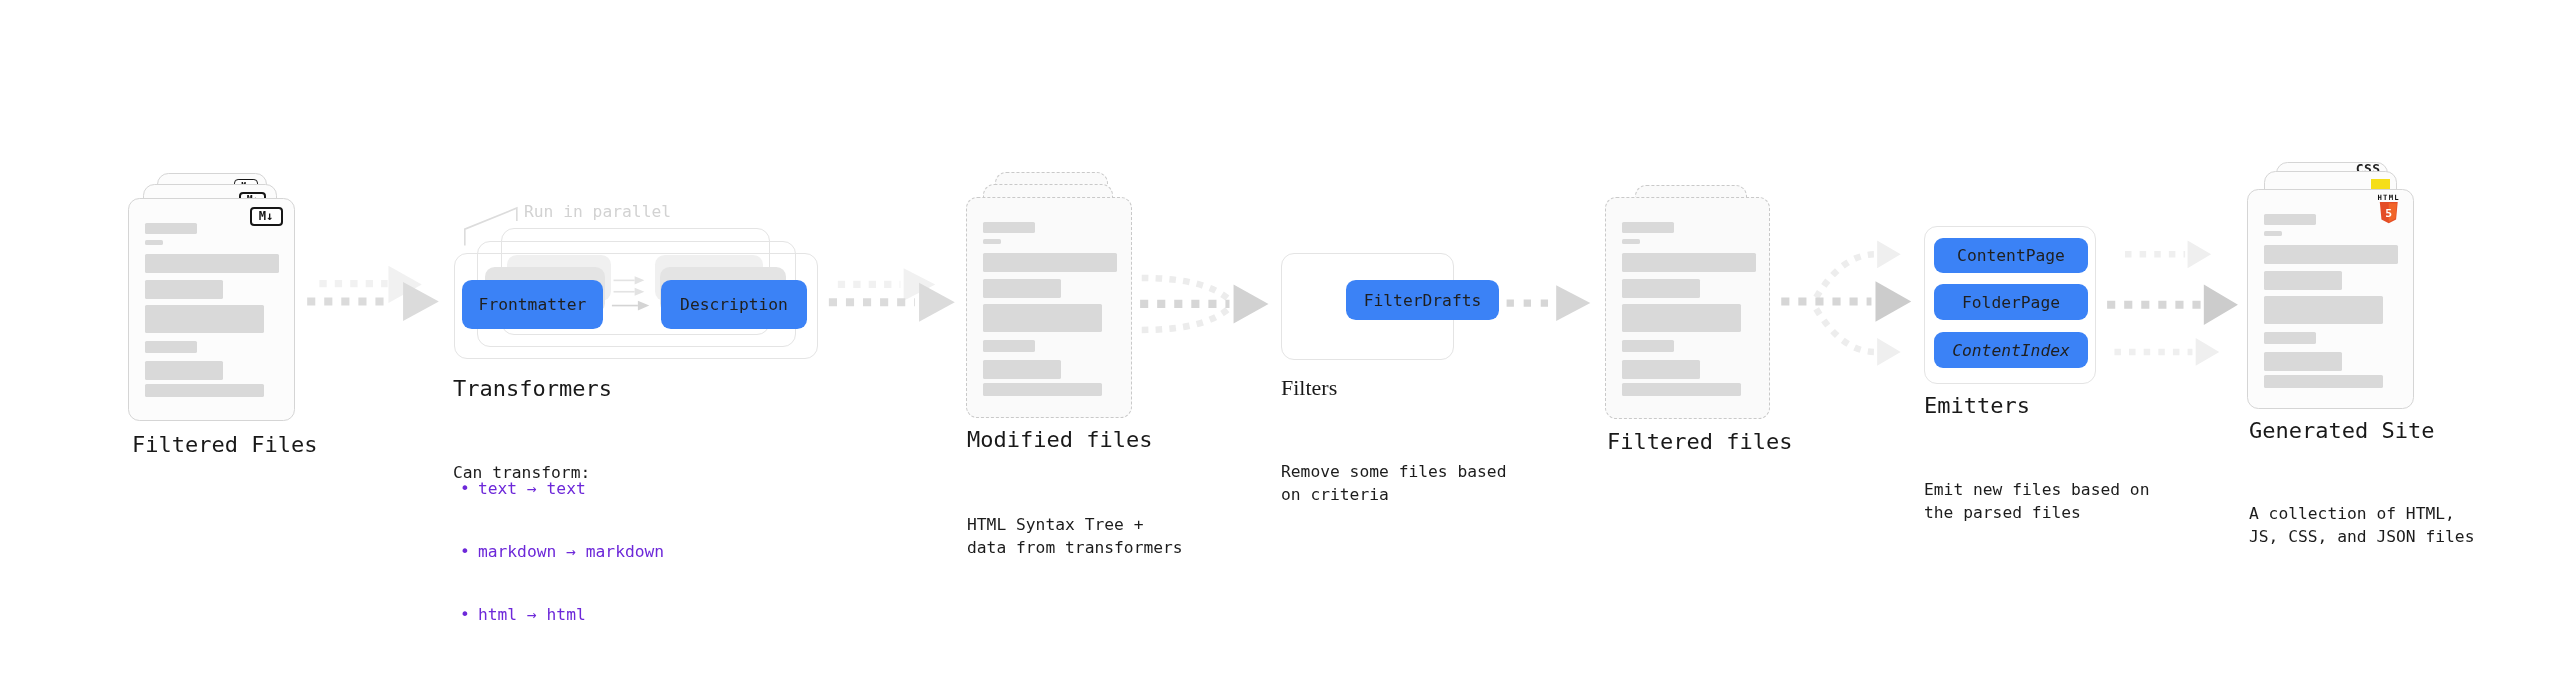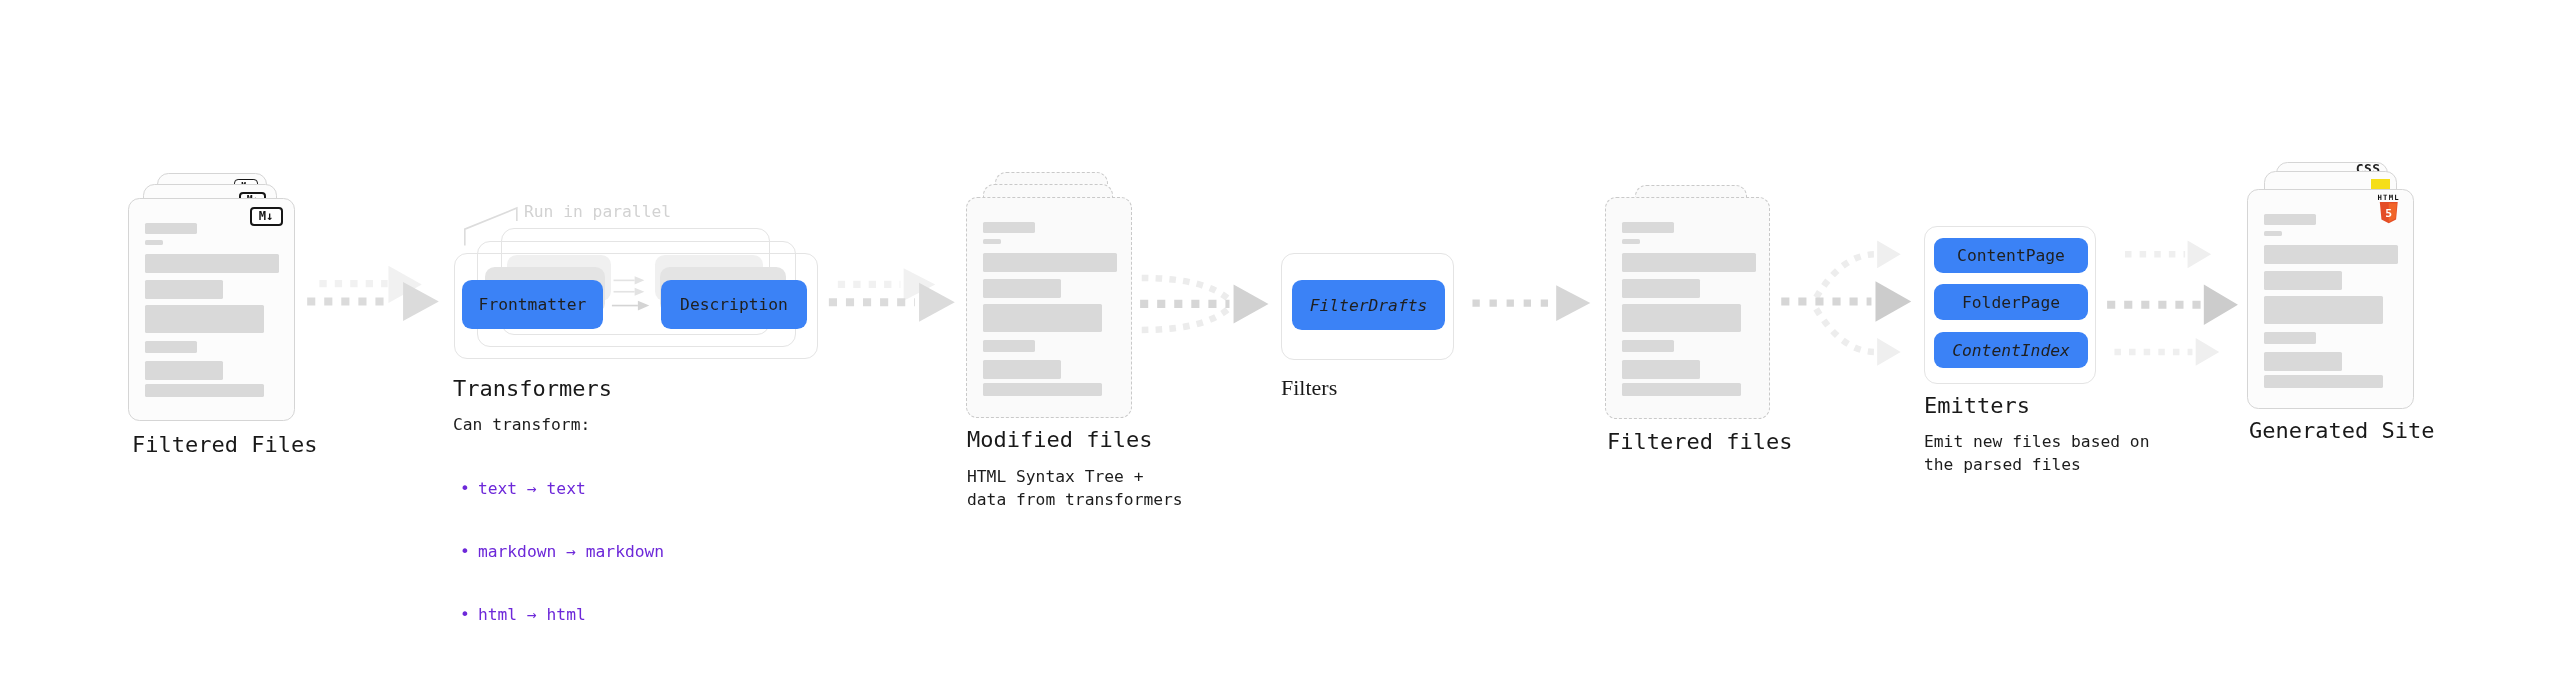--- a/index.html
+++ b/index.html
@@ -39,21 +39,21 @@
   .outline.filled{background:#ffffff;}
 
   
   .plugin{position:absolute;background:#3b82f6;border-radius:9.8px;display:flex;align-items:center;justify-content:center;
     font-size:16.3px;color:#1f1f1f;white-space:nowrap;}
   .ghost1{position:absolute;background:#e4e4e4;border-radius:9.8px;}
   .ghost2{position:absolute;background:#f0f0f0;border-radius:9.8px;}
 
   
   .h{position:absolute;font-size:22px;color:#191919;white-space:pre;}
-  .sub{position:absolute;font-size:16.3px;line-height:23px;color:#1c1c1c;white-space:pre;}
+  .sub{position:absolute;font-size:16.3px;line-height:23px;color:#1c1c1c;white-space:pre;margin-top:48px;}
   .annot{position:absolute;font-size:16.3px;color:#d2d2d2;white-space:pre;}
   .bullets{position:absolute;font-size:16.3px;line-height:21px;color:#6d28d9;white-space:pre;}
   .bullets .row{display:block;}
   .bullets .bdot{display:inline-block;margin-right:8.1px;}
 
   
   .html5-icon{position:absolute;right:9.8px;top:4.1px;width:29px;text-align:center;}
   .html5-word{font-size:7.3px;font-weight:bold;letter-spacing:1.2px;color:#111111;line-height:7.3px;}
   .css-icon{position:absolute;right:6.5px;top:2.4px;text-align:center;}
   .css-word{font-size:13px;font-weight:bold;color:#222222;line-height:7.3px;letter-spacing:0.4px;}
@@ -184,23 +184,24 @@
           <i></i>
           <i></i>
         </div>
     </div>
   </div>
   <div class="h" style="left:967px;top:427px;">Modified files</div>
   <div class="sub" style="left:967px;top:465px;"><span>HTML Syntax Tree +</span><br><span>data from transformers</span></div>
 
   <div>
     <div class="outline filled" style="left:1281px;top:253px;width:173px;height:107px;"></div>
-    <div class="plugin" style="left:1292px;top:280px;width:153px;height:50px;font-style:italic;">FilterDrafts</div>
+    <div class="plugin" style="left:1346px;top:280px;width:153px;height:40px;">FilterDrafts</div>
   </div>
   <div class="h" style="left:1281px;top:375px;font-family:Liberation Serif, serif;">Filters</div>
+  <div class="sub" style="left:1281px;top:412px;"><span>Remove some files based</span><br><span>on criteria</span></div>
 
   <div>
     <div class="card dashed" style="left:1635px;top:185px;width:112px;height:89px;"></div>
     <div class="card dashed" style="left:1605px;top:197px;width:165px;height:222px;">
       <div class="bars">
           <i></i>
           <i></i>
           <i></i>
           <i></i>
           <i></i>
@@ -246,15 +247,16 @@
           <i></i>
           <i></i>
           <i></i>
           <i></i>
           <i></i>
           <i></i>
         </div>
     </div>
   </div>
   <div class="h" style="left:2249px;top:418px;">Generated Site</div>
+  <div class="sub" style="left:2249px;top:454px;"><span>A collection of HTML,</span><br><span>JS, CSS, and JSON files</span></div>
 
 </div>
 
 
 </body></html>

